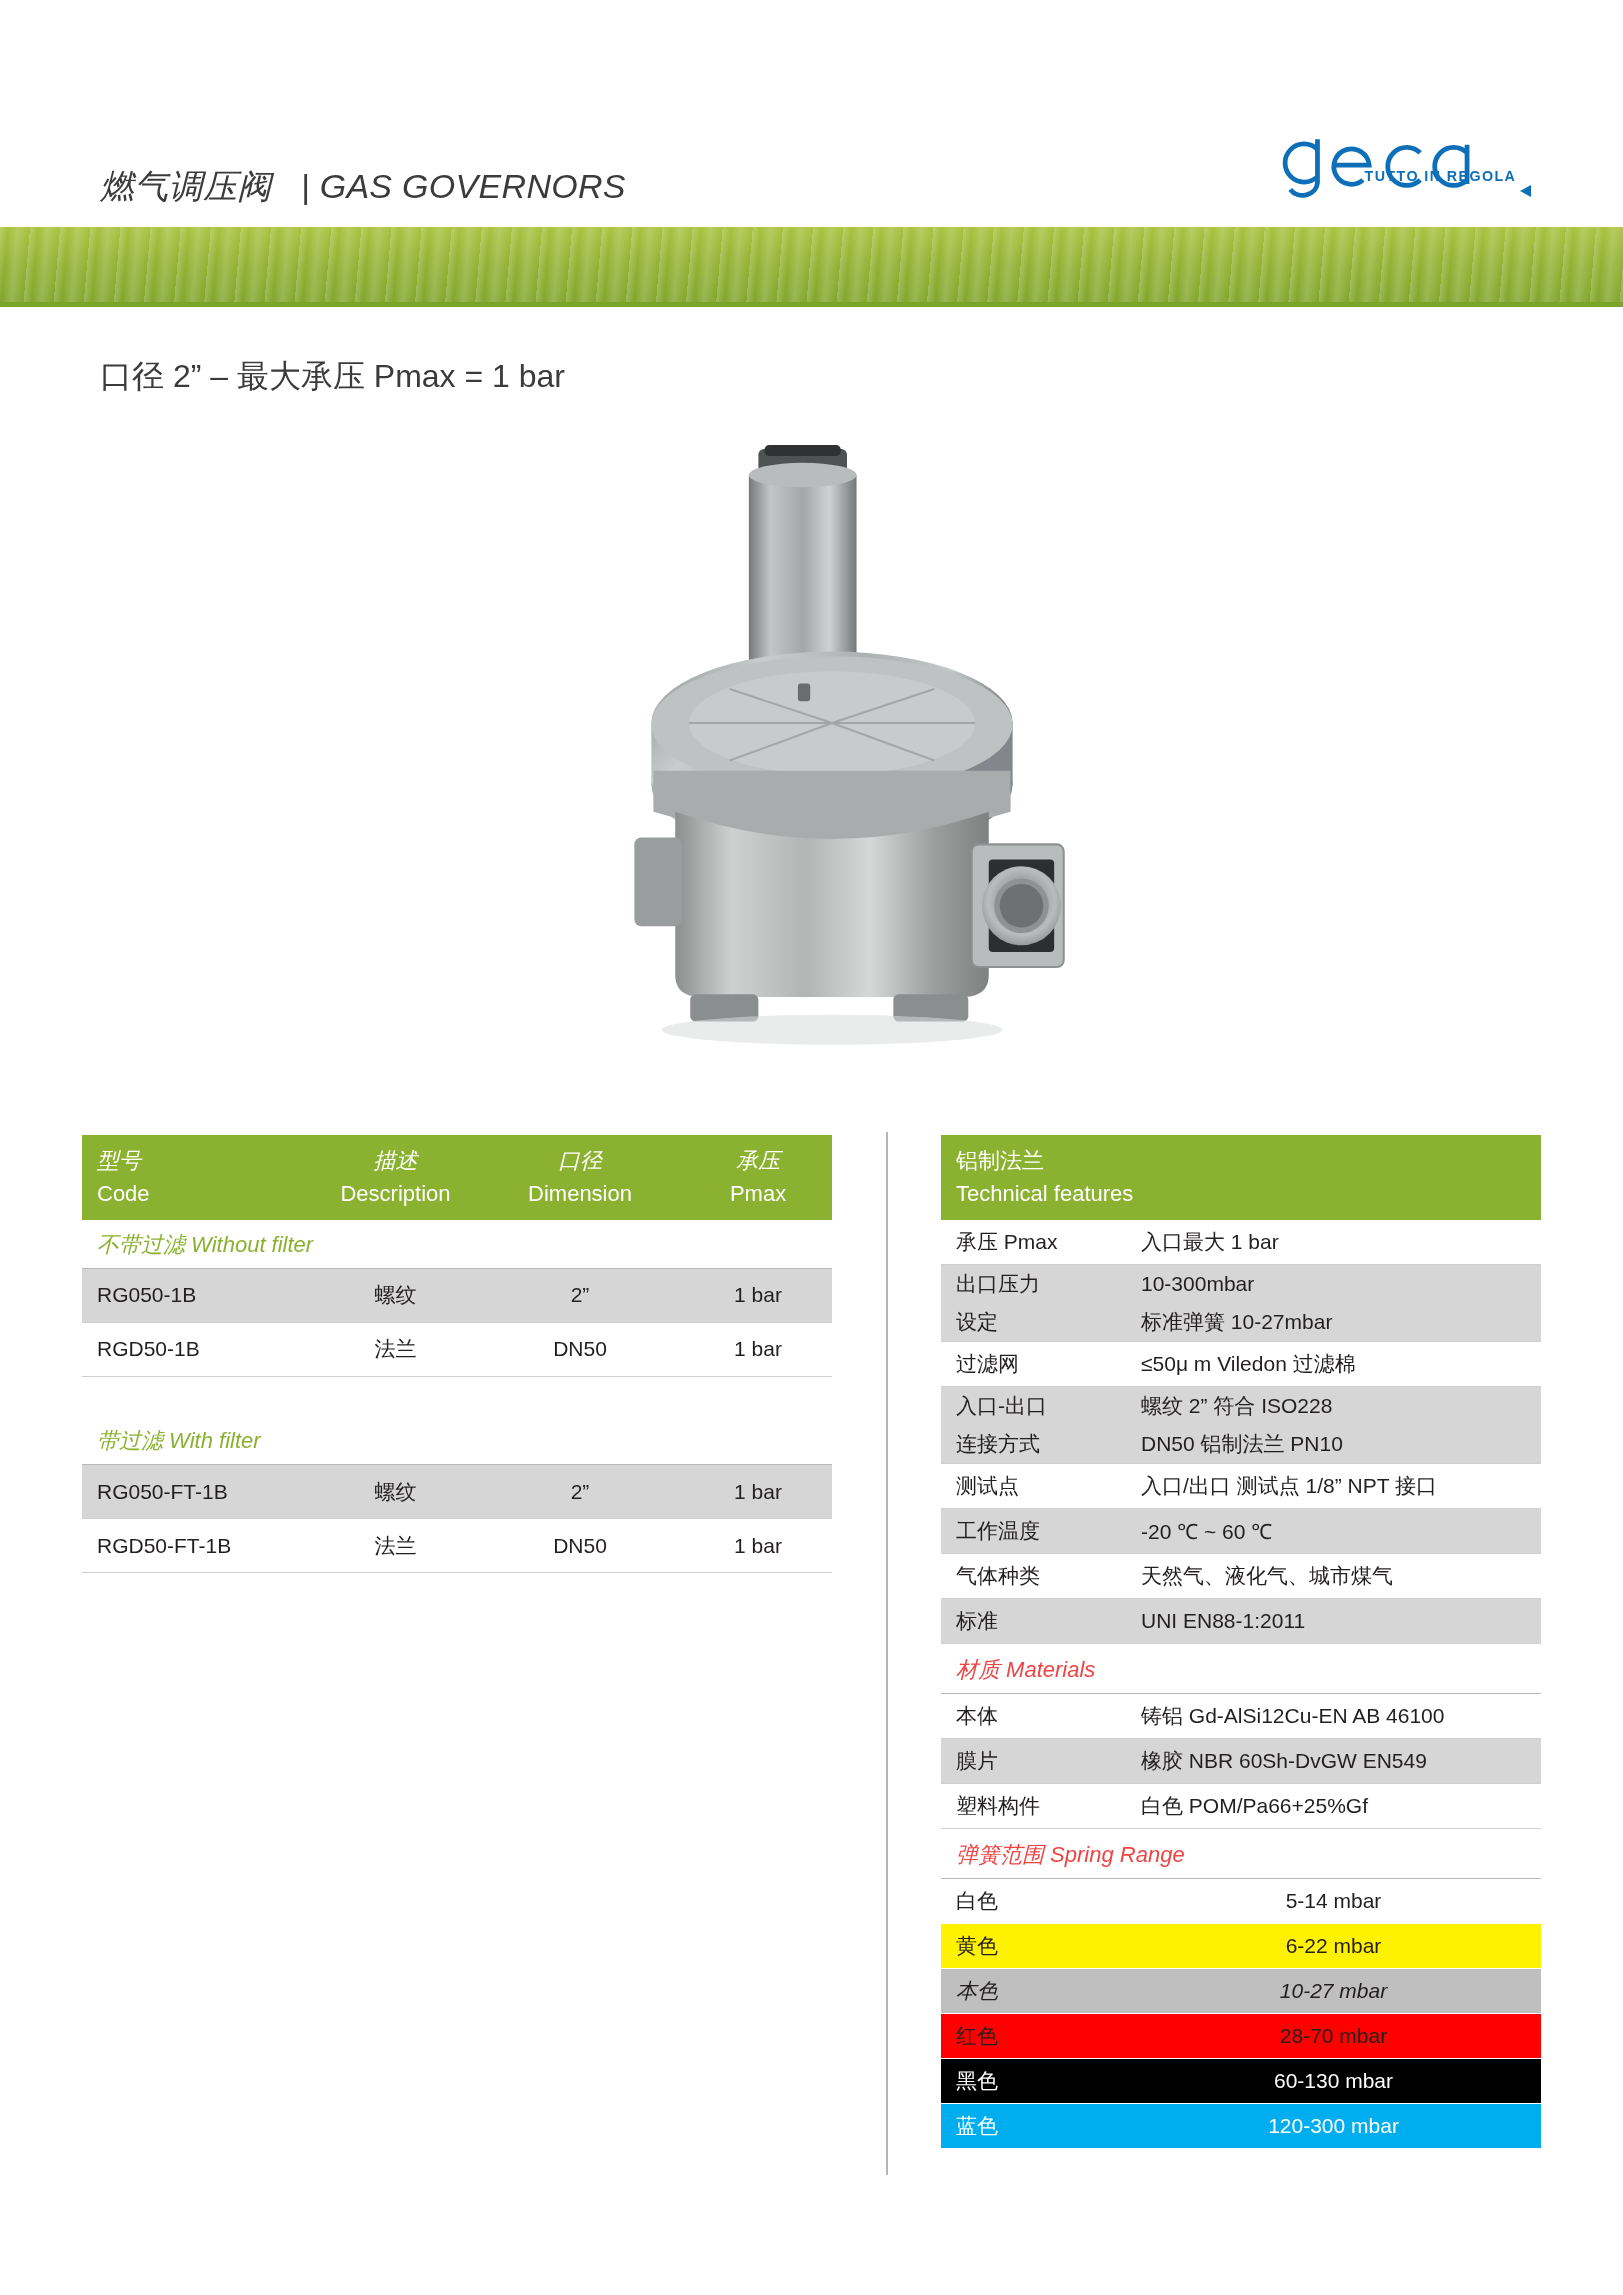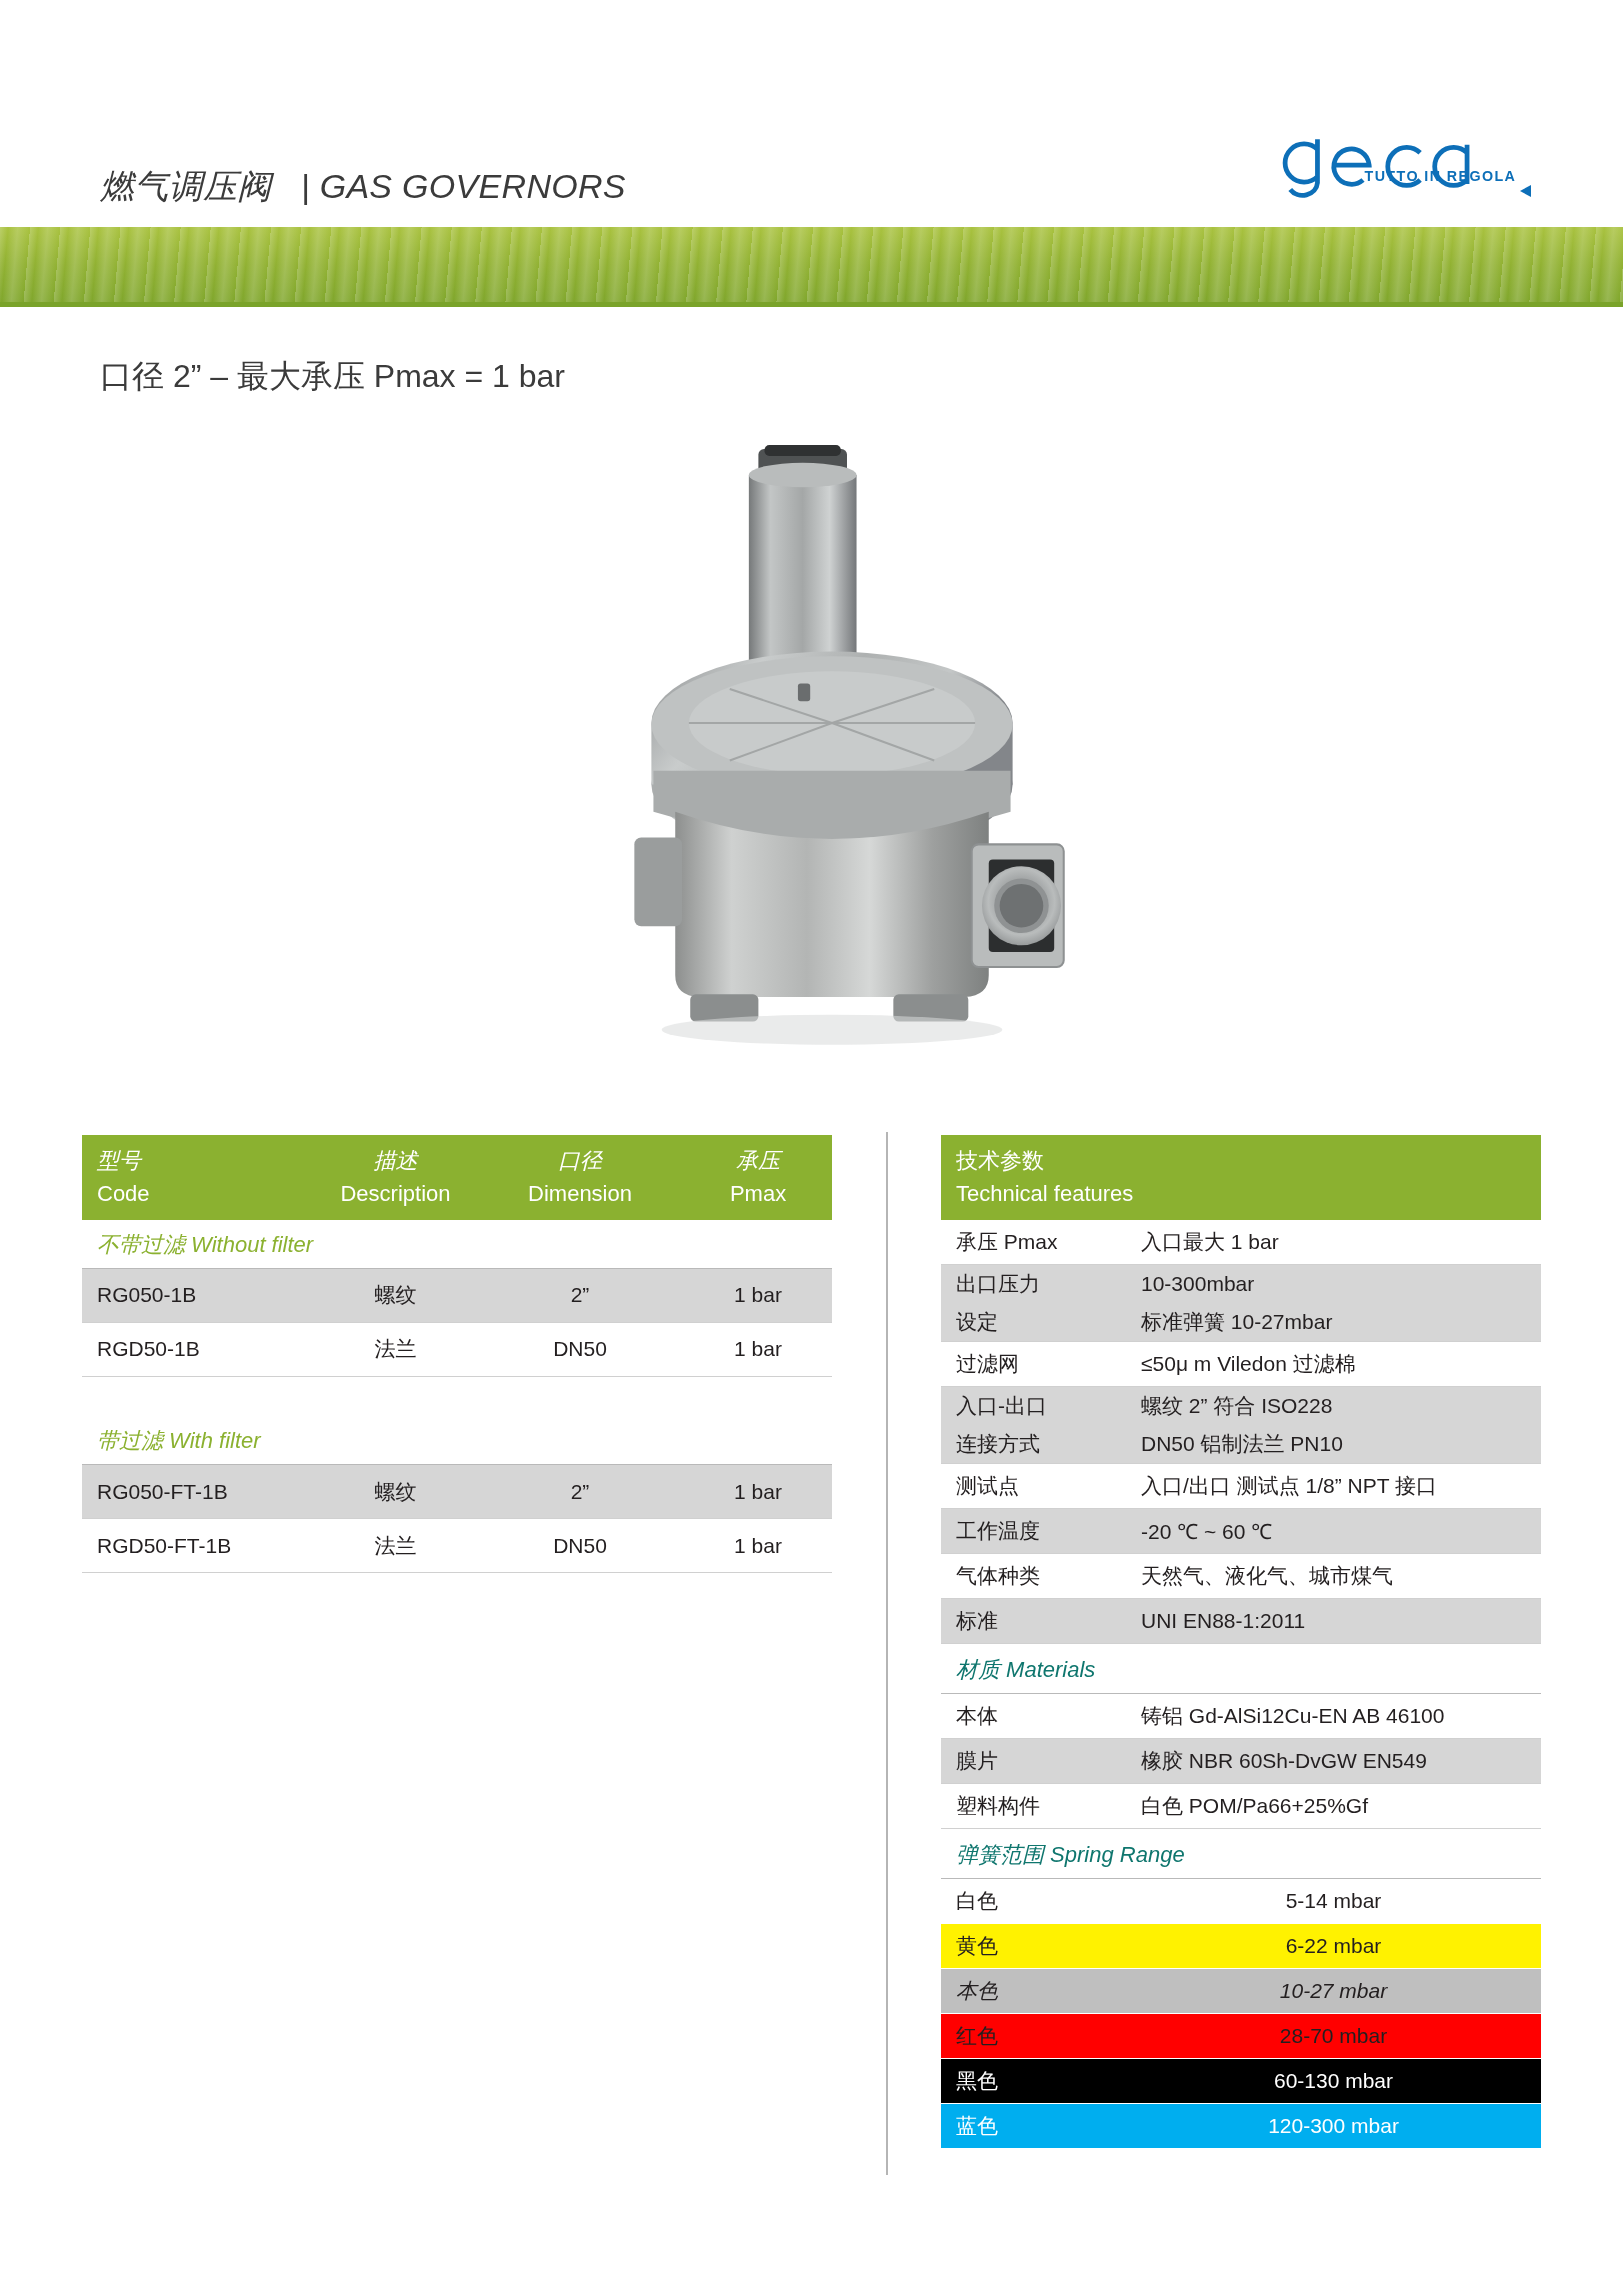--- a/index.html
+++ b/index.html
@@ -206,21 +206,21 @@
   .r-row td{
     height:44px;
     border-bottom:1.4px solid #d0d0d0;
     padding-left:15px;
   }
   .r-row.gray td{background:#d6d6d6;}
   .r-row.white td{background:#ffffff;}
   .r-label{width:170px;margin-top:8px;}
   .r-sub{
     font-style:italic;
-    color:#0f766e;
+    color:#ef4444;
     font-size:22px;
     padding:11px 0 8.2px 15px !important;
     border-bottom:1.4px solid #b9b9b9;
     background:#ffffff;
   }
   .r-two td{height:38px;border-bottom:none;padding-left:15px;}
   .r-two.last td{border-bottom:1.4px solid #d0d0d0;}
   .spring-row td{
     height:44px;
     border-bottom:1.4px solid #ffffff;
@@ -393,21 +393,21 @@
     </tbody>
       </table>
   </div>
 
   <div class="v-divider"></div>
 
   <div class="right-table">
     <table class="rtbl">
       <tbody>
           <tr class="r-hdr first">
-        <td colspan="2">技术参数</td>
+        <td colspan="2">铝制法兰</td>
       </tr>
       <tr class="r-hdr second">
         <td colspan="2">Technical features</td>
       </tr>
 
       <tr class="r-row white">
         <td class="r-label">承压 Pmax</td>
         <td>入口最大 1 bar</td>
       </tr>
 

